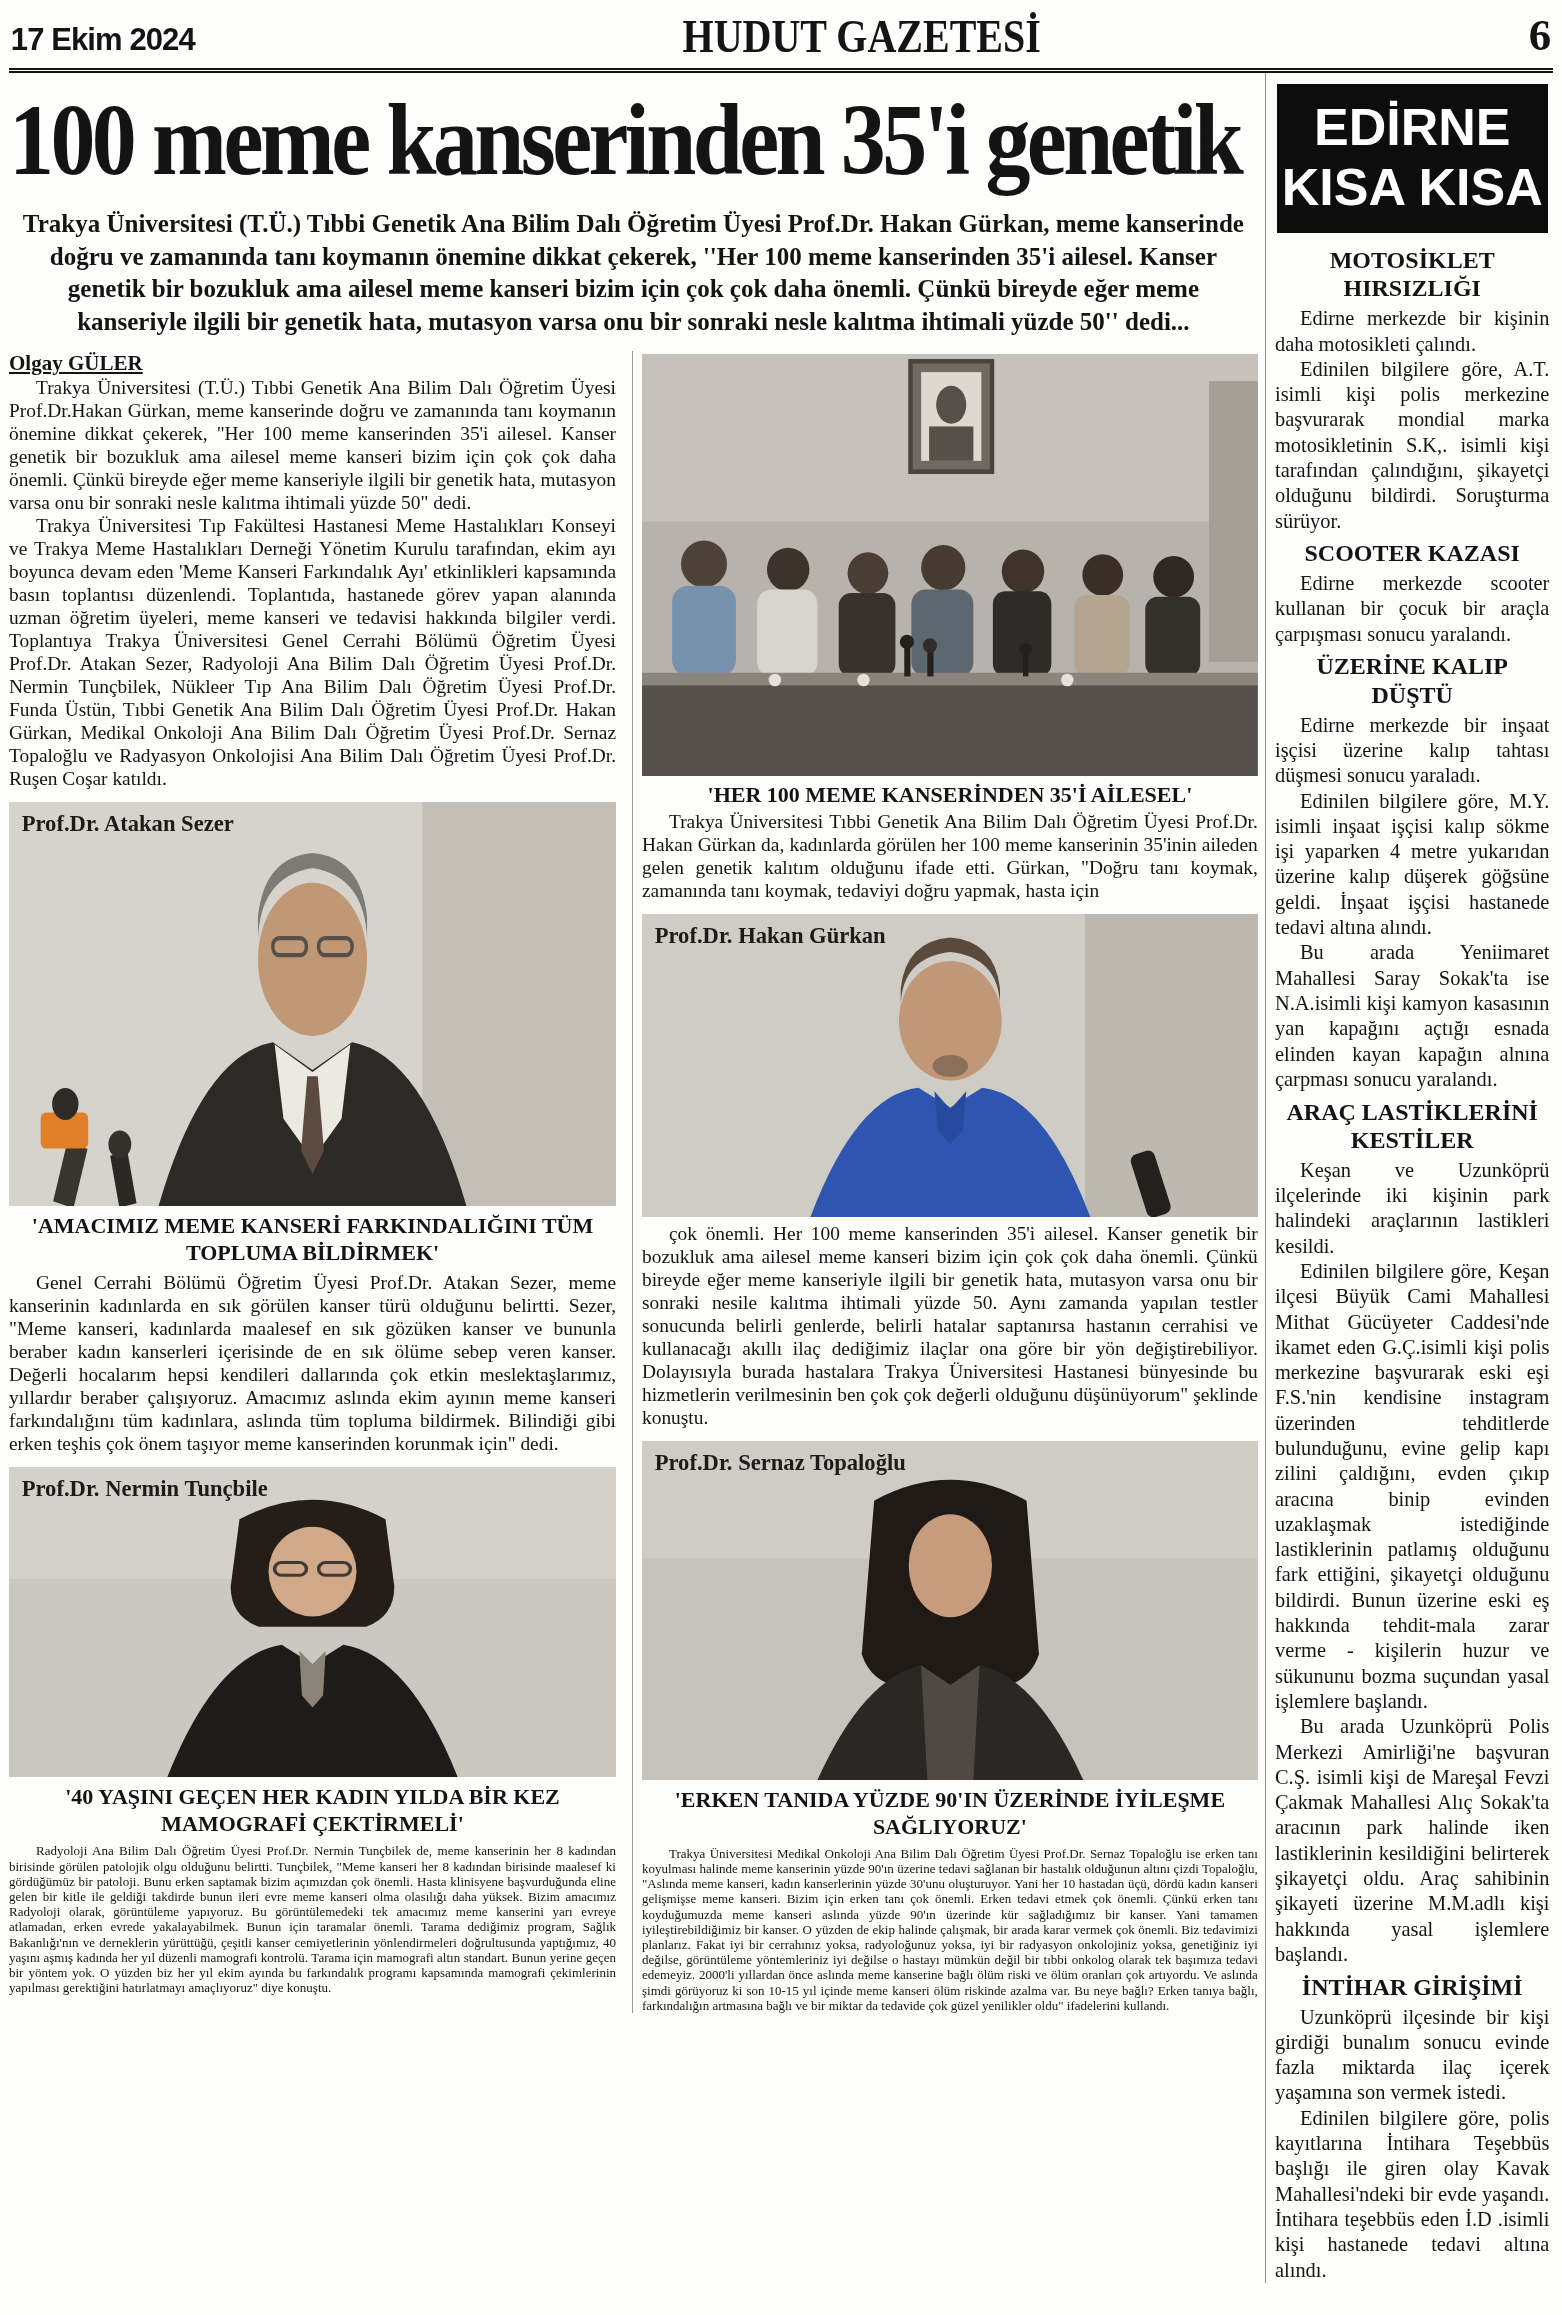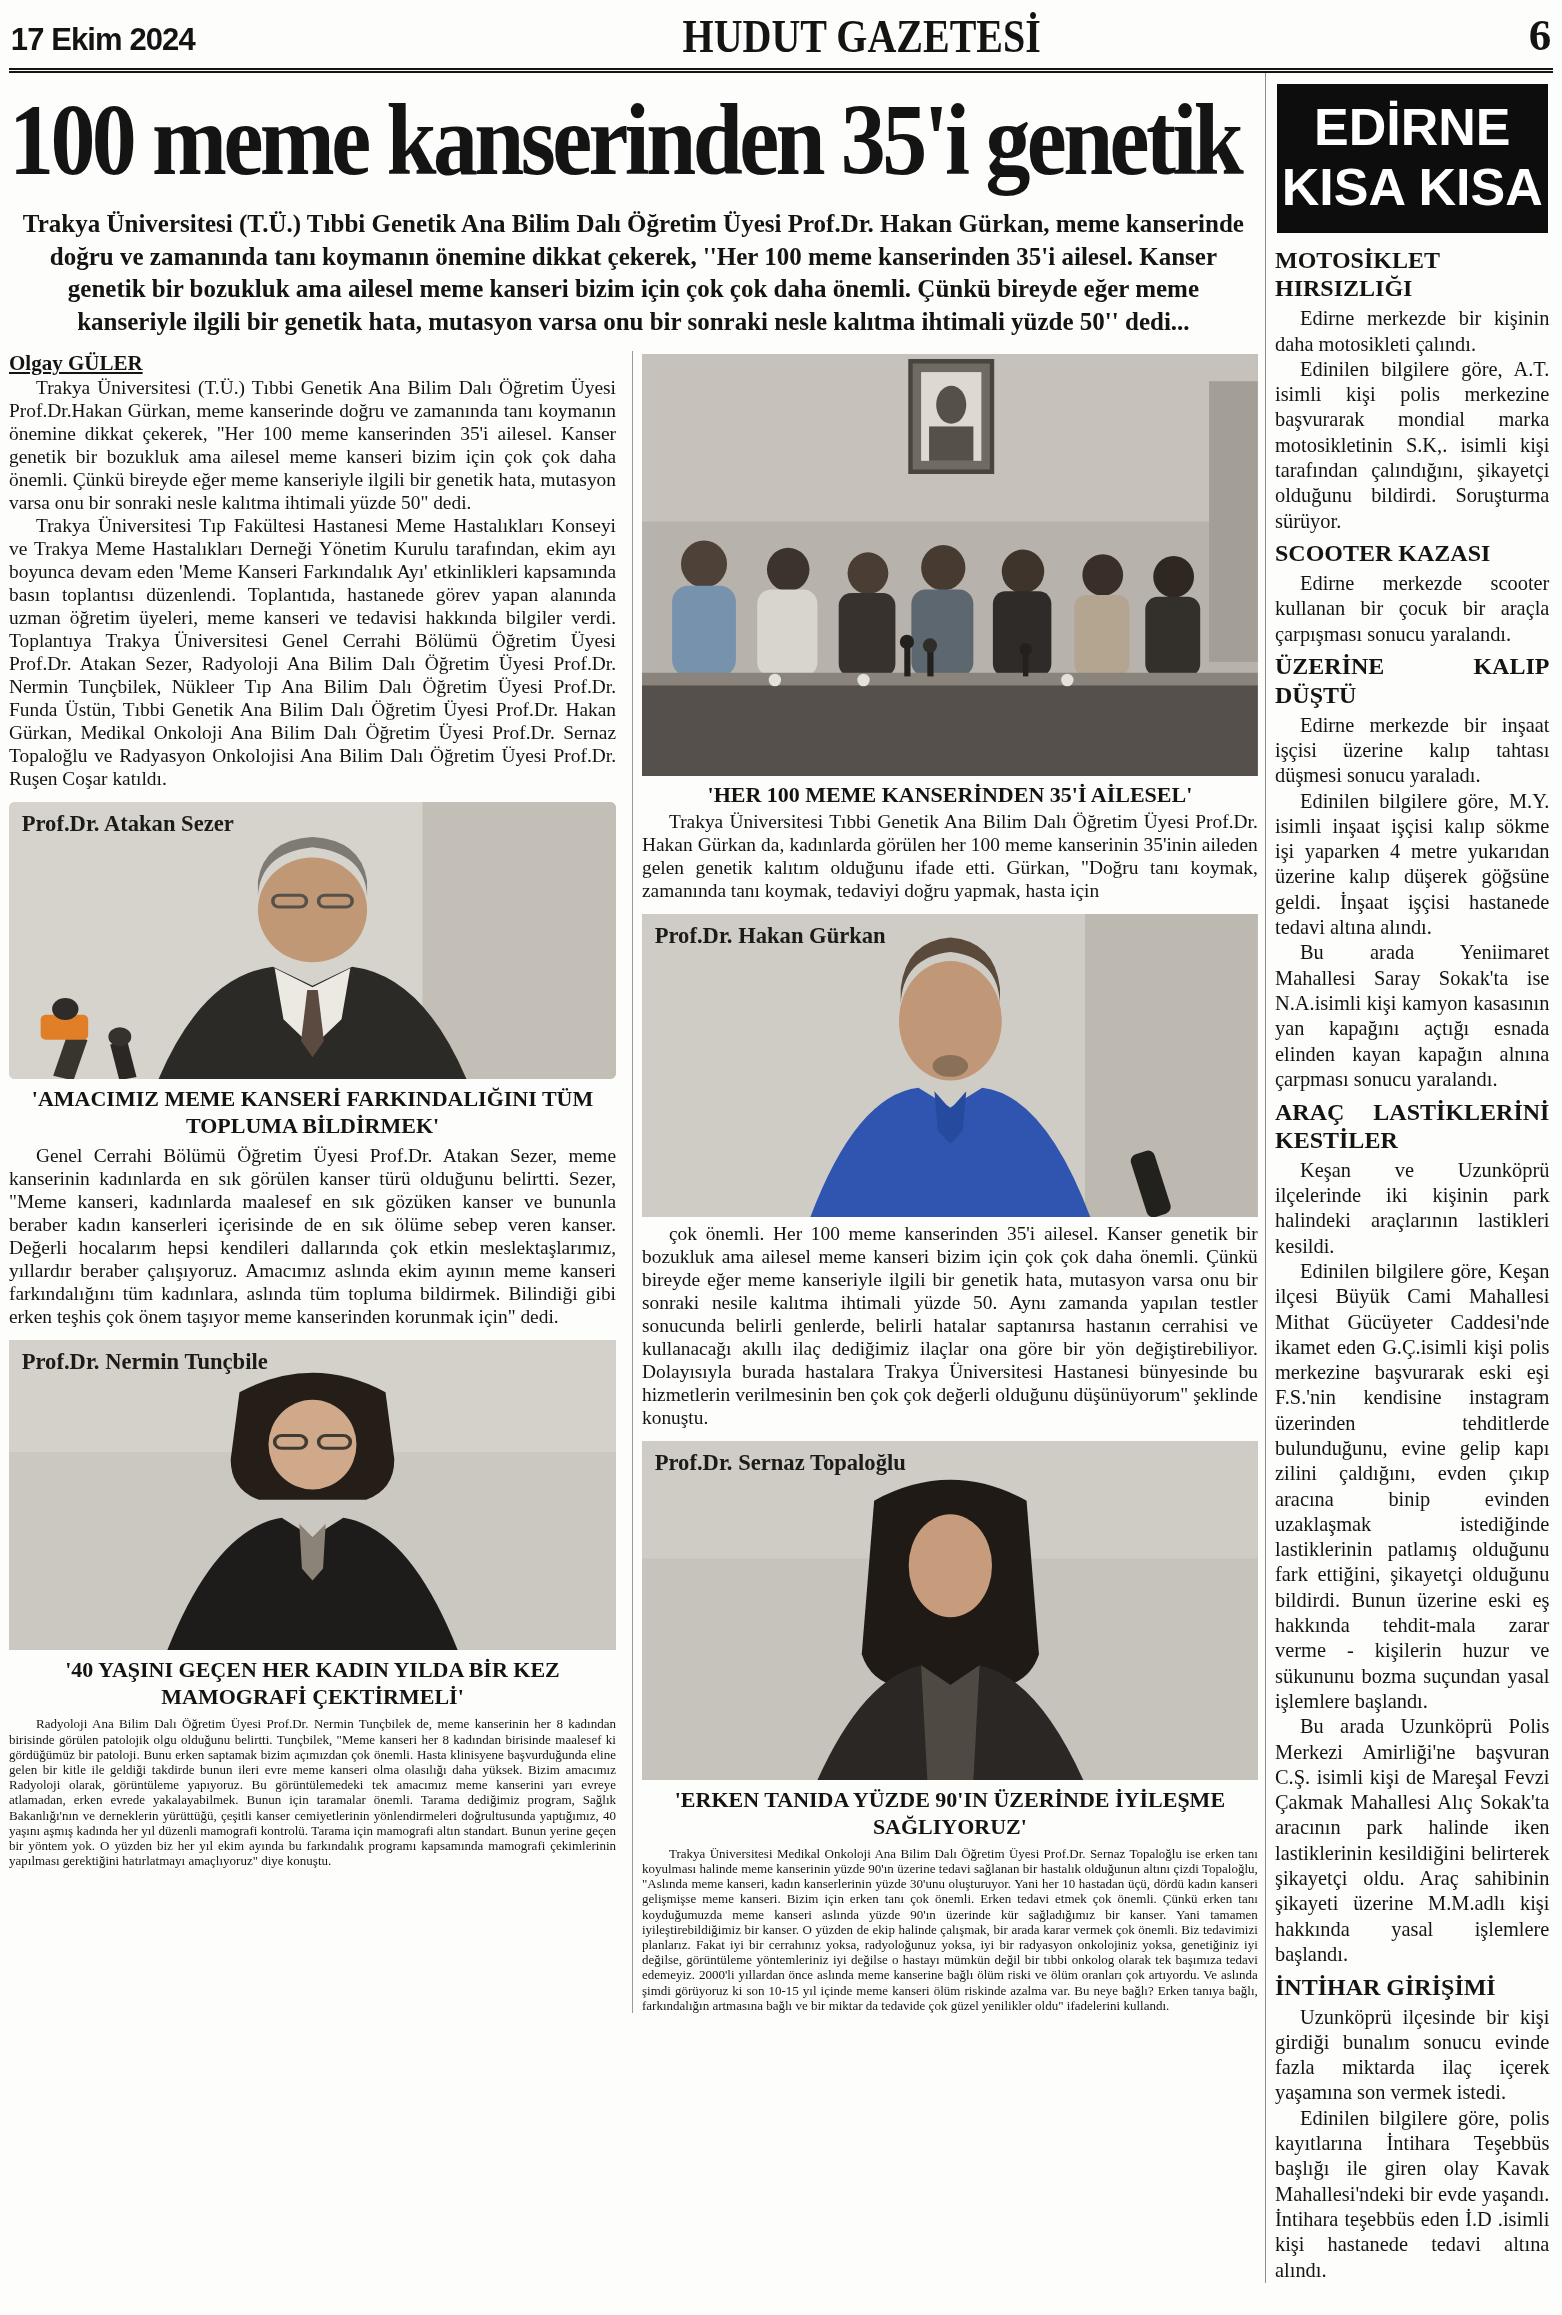--- a/index.html
+++ b/index.html
@@ -31,29 +31,29 @@
   .col p{ text-indent:27px; }
   .byline{ font-weight:bold; font-size:21px; text-decoration:underline; margin-bottom:1.8px; }
   .subhead{ font-weight:bold; font-size:22px; line-height:1.22; text-align:center; margin:7.2px 3.6px 5.4px 3.6px; text-indent:0;}
   .caption{ font-weight:bold; font-size:22px; text-align:center; margin:3.6px 0 3.6px 0; }
   .tight{ font-size:13px; line-height:1.17; }
   
   figure.photo{ position:relative; margin:11px 0 5.4px 0; overflow:hidden; background:#c9c6c0; }
   figure.photo svg{ display:block; width:100%; height:100%; }
   .photo-label{ position:absolute; top:9px; left:12.7px; font-weight:bold; font-size:22.6px; color:#1d1b19; }
   .ph-group{ height:422px; }
-  .ph-sezer{ height:277px;border-radius:6px; }
+  .ph-sezer{ height:404px; }
   .ph-gurkan{ height:303px; }
   .ph-nermin{ height:310px; }
   .ph-sernaz{ height:339px; }
   
   .kisa-box{ background:#0d0d0d; color:#ffffff; font-family:"Liberation Sans","DejaVu Sans",sans-serif;
     font-weight:bold; text-align:center; font-size:52px; line-height:1.14; padding:14.5px 3.6px 16.3px 3.6px; margin:1.8px 1.8px 12.7px 1.8px;}
   .kisa-box span{ display:block; }
-  .sb-title{ font-weight:bold; font-size:24px; line-height:1.18; margin:5.4px 0 3.6px 0; }
+  .sb-title{ font-weight:bold; font-size:24px; line-height:1.18; text-align:center; margin:5.4px 0 3.6px 0; }
   .sidebar p{ text-indent:25px; }
 </style>
 </head>
 <body>
 
 <div class="page">
 
   <header class="masthead">
     <span class="m-date">17 Ekim 2024</span>
     <span class="m-paper">HUDUT GAZETESİ</span>

